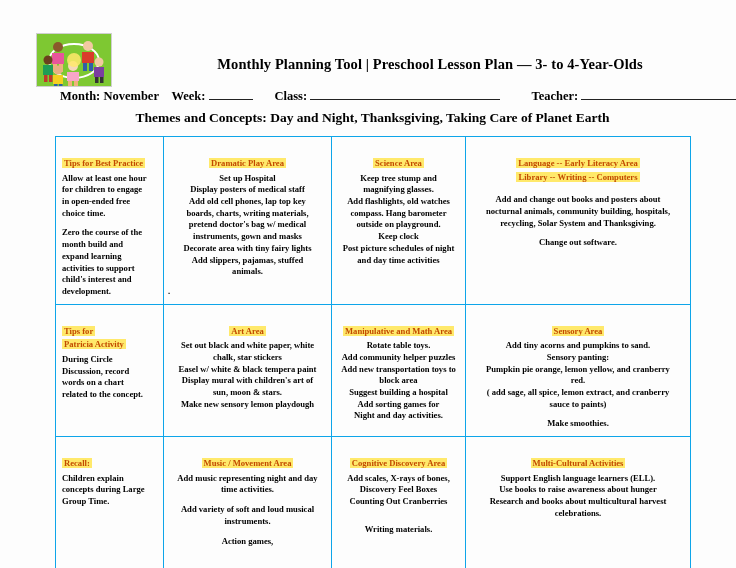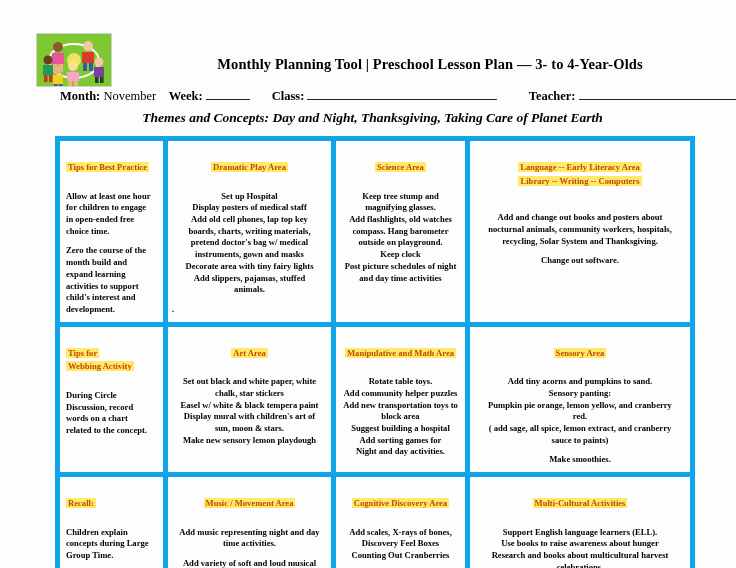--- a/index.html
+++ b/index.html
@@ -57,54 +57,53 @@
 
   .meta-line {
     position: absolute;
     left: 60px;
     top: 88px;
     width: 660px;
     font-size: 12.5px;
     white-space: nowrap;
   }
   .meta-line .m-label { font-weight: bold; }
-  .meta-line .m-value { font-weight: normal; }
+  .meta-line .m-value { font-weight: bold; }
   .rule {
     display: inline-block;
     border-bottom: 1px solid #222;
     height: 11px;
     vertical-align: baseline;
   }
   .rule.wk   { width: 44px; }
   .rule.cls  { width: 190px; }
   .rule.tch  { width: 200px; }
 
   .themes {
     position: absolute;
     left: 55px;
     top: 110px;
     width: 635px;
     text-align: center;
     font-size: 13.5px;
     font-weight: bold;
     white-space: nowrap;
-    font-style: italic;
   }
 
   
   .grid {
     position: absolute;
     left: 55px;
     top: 136px;
     width: 635px;
     border-collapse: collapse;
     table-layout: fixed;
   }
   .grid td {
-    border: 5px solid #0ea5e9;
+    border: 1px solid #0ea5e9;
     vertical-align: top;
     padding: 20px 4px 6px 4px;
     font-size: 8.6px;
     line-height: 1.36;
     font-weight: bold;
     text-align: center;
   }
   .grid td.col1 {
     text-align: left;
     padding-left: 6px;
@@ -124,21 +123,21 @@
     color: #c24a00;
     background: #ffe96b;
     display: inline;
     padding: 0 2px;
     font-size: 8.6px;
     line-height: 1.45;
   }
   .cat-wrap { margin-bottom: 1px; }
   .cat-wrap.left { text-align: left; }
 
-  .body-lines { margin-top: 17px; }
+  .body-lines { margin-top: 3px; }
   .body-lines .ln { display: block; }
   .gap { display: block; height: 8px; }
 
   
   .footer {
     position: absolute;
     left: 0;
     top: 524px;
     width: 736px;
     text-align: center;
@@ -302,35 +301,35 @@
         <td>
           <div class="cat-wrap">
             <span class="cat">Language -- Early Literacy Area</span>
           </div>
           <div class="cat-wrap">
             <span class="cat">Library -- Writing -- Computers</span>
           </div>
           <div class="body-lines">
             <span class="gap"></span>
             <span class="ln">Add and change out books and posters about</span>
-            <span class="ln">nocturnal animals, community workers, hospitals,</span>
+            <span class="ln">nocturnal animals, community building, hospitals,</span>
             <span class="ln">recycling, Solar System and Thanksgiving.</span>
             <span class="gap"></span>
             <span class="ln">Change out software.</span>
           </div>
         </td>
       </tr>
 
       <tr class="r2">
         <td class="col1">
           <div class="cat-wrap left">
             <span class="cat">Tips for</span>
           </div>
           <div class="cat-wrap left">
-            <span class="cat">Webbing Activity</span>
+            <span class="cat">Patricia Activity</span>
           </div>
           <div class="body-lines">
             <span class="ln">During Circle</span>
             <span class="ln">Discussion, record</span>
             <span class="ln">words on a chart</span>
             <span class="ln">related to the concept.</span>
           </div>
         </td>
 
         <td>

